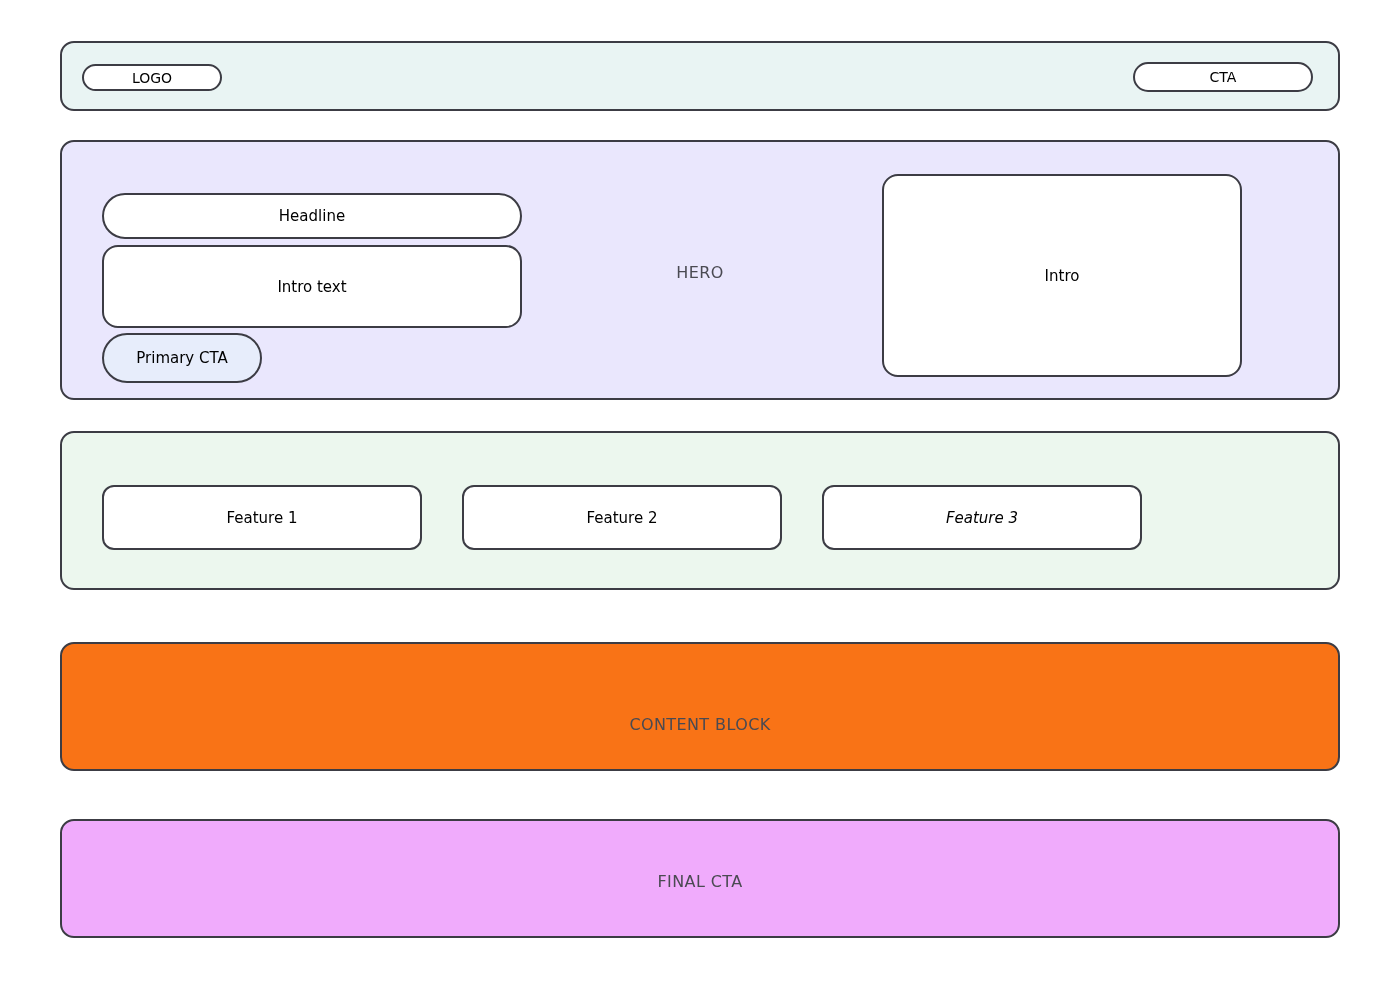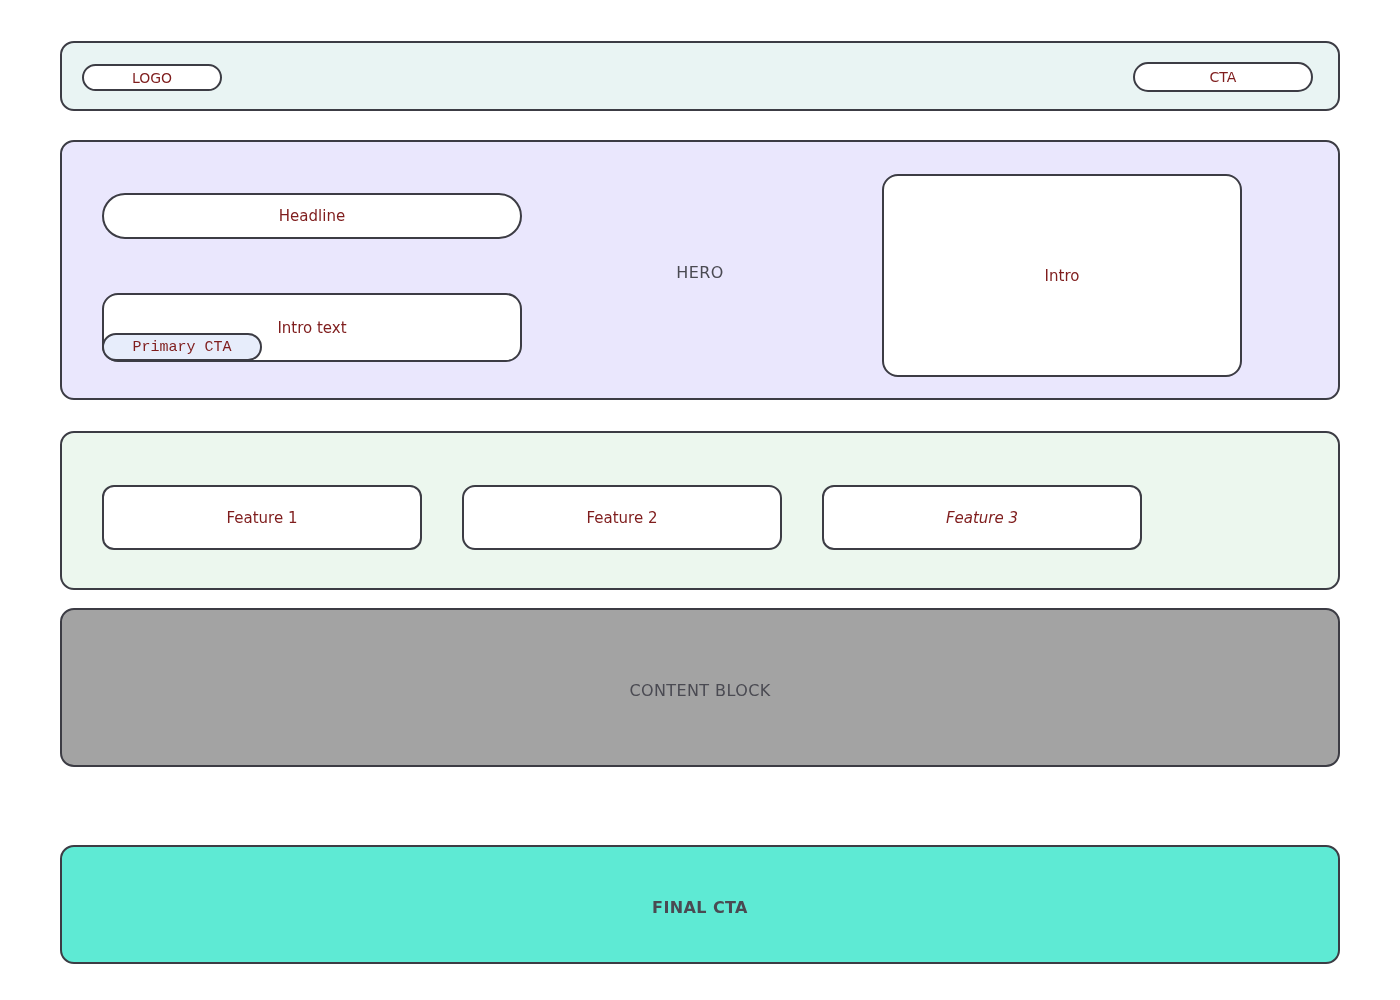--- a/index.html
+++ b/index.html
@@ -45,21 +45,21 @@
   
   .box {
     position: absolute;
     box-sizing: border-box;
     background: #ffffff;
     border: 2.5px solid #3c3c44;
     display: flex;
     align-items: center;
     justify-content: center;
     font-size: 15px;
-    color: #7f1d1d;
+    color: #000000;
   }
   .pill { border-radius: 999px; }
   .rounded-sm { border-radius: 12px; }
   .rounded-lg { border-radius: 16px; }
 
   
   #header-band {
     top: 41px;
     height: 70px;
     background: #e9f4f3;
@@ -92,30 +92,28 @@
   #hero-headline-box {
     left: 40px;
     top: 51px;
     width: 420px;
     height: 46px;
   }
   #hero-intro-box {
     left: 40px;
     top: 103px;
     width: 420px;
-    height: 69px;
-    margin-top: 48px;
+    height: 83px;
   }
   #hero-primary-cta {
     left: 40px;
     top: 191px;
     width: 160px;
-    height: 28px;
+    height: 50px;
     background: #e7edfb;
-    font-family: Liberation Mono, monospace;
   }
   #hero-visual-box {
     left: 820px;
     top: 32px;
     width: 360px;
     height: 203px;
     font-size: 15px;
   }
 
   
@@ -124,37 +122,36 @@
     height: 159px;
     background: #ecf7ee;
   }
   .feature-card {
     top: 52px;
     width: 320px;
     height: 65px;
     font-size: 15px;
   }
   #feature-card-0 { left: 40px; }
-  #feature-card-1 { left: 400px; border-radius: 13px; }
+  #feature-card-1 { left: 400px; }
   #feature-card-2 { left: 760px; font-style: italic; }
 
   
   #content-band {
-    top: 608px;
-    height: 159px;
-    background: #a3a3a3;
+    top: 642px;
+    height: 129px;
+    background: #f97316;
   }
   #content-label { top: 71px; }
 
   
   #final-cta-band {
-    top: 845px;
+    top: 819px;
     height: 119px;
-    background: #5eead4;
-    font-weight: bold;
+    background: #f0abfc;
   }
   #final-cta-label { top: 51px; }
 </style>
 </head>
 <body>
 
 <div class="page">
 
   <div class="band" id="header-band">
     <div class="box pill" id="logo-chip">LOGO</div>

